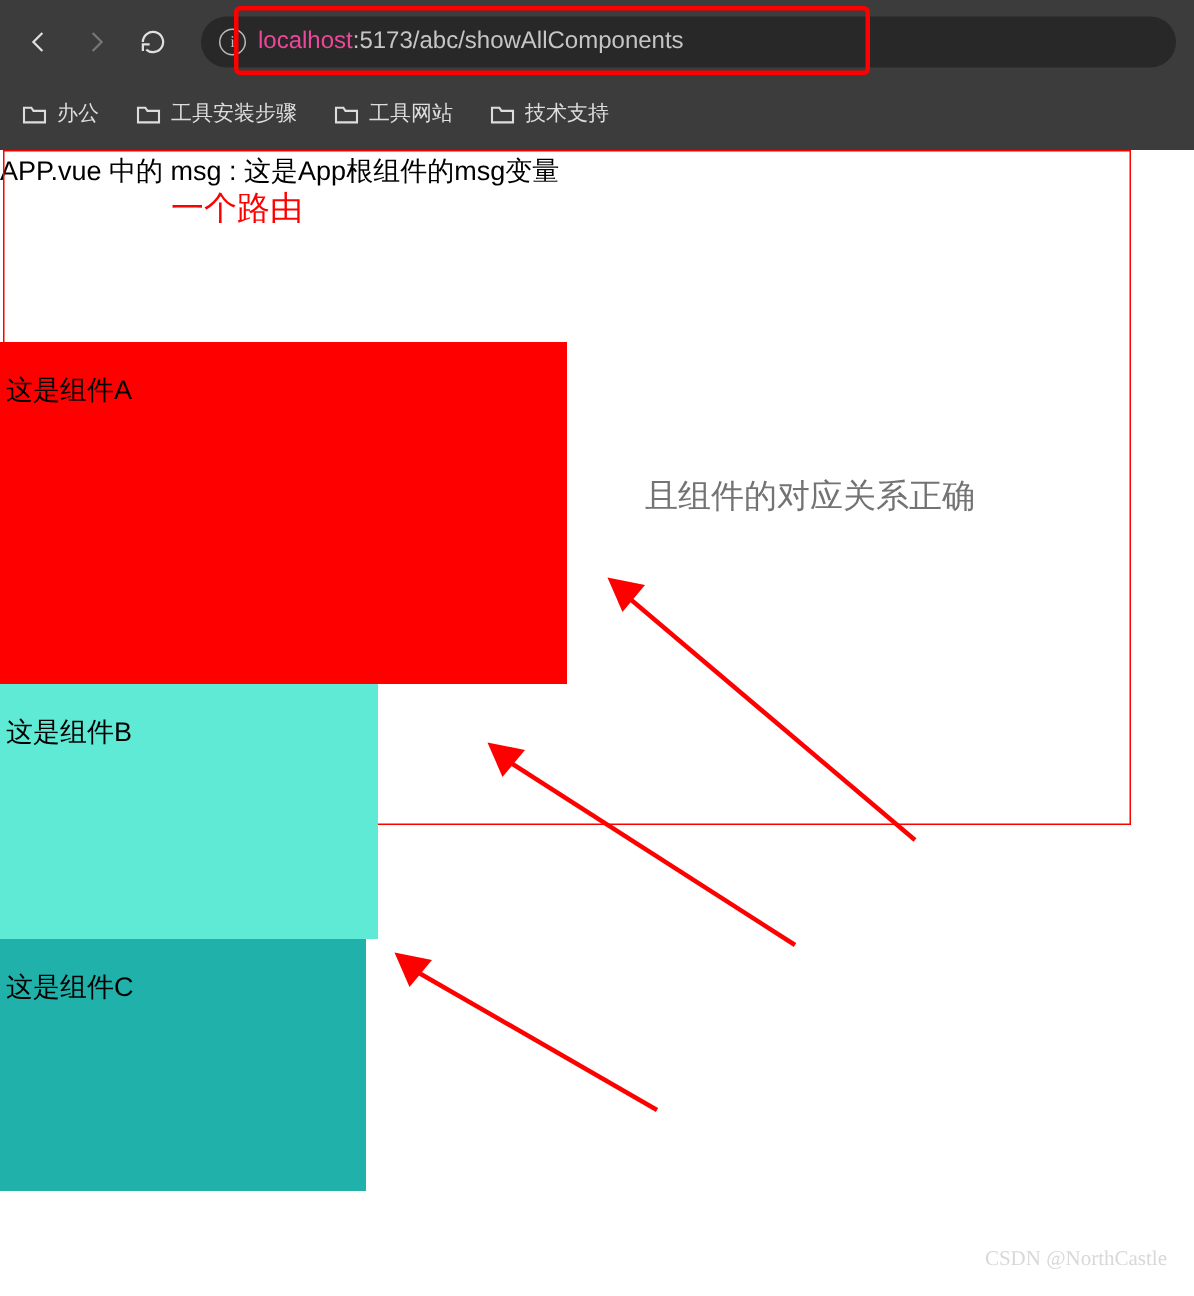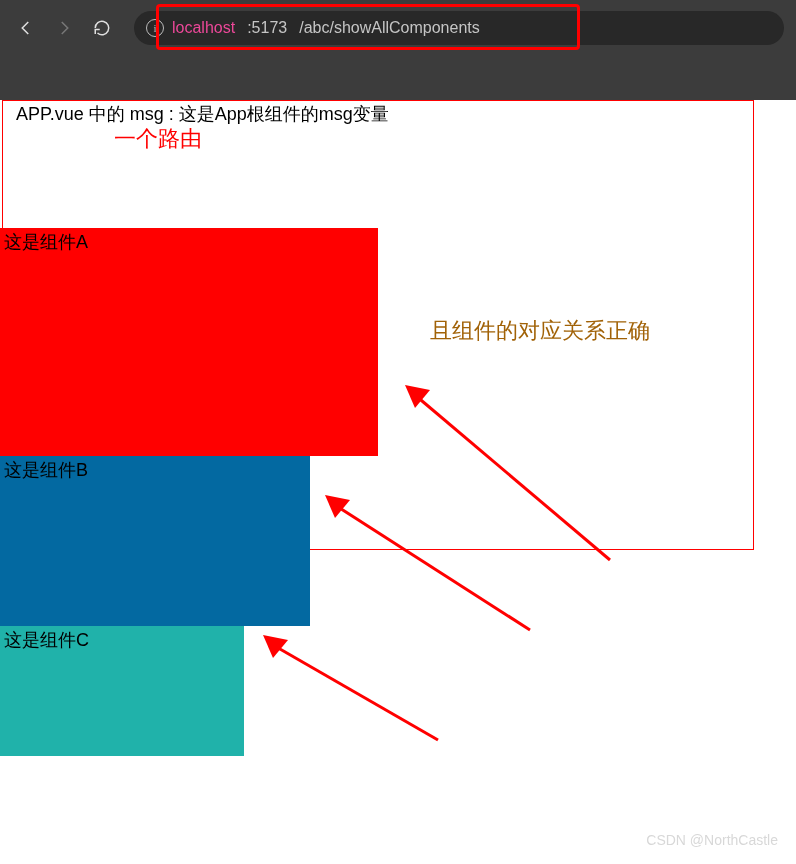--- a/index.html
+++ b/index.html
@@ -54,21 +54,21 @@
       font-size: 11px;
       color: #bbb;
       font-family: serif;
     }
     .url-text {
       color: #ddd;
       font-size: 16px;
       white-space: nowrap;
     }
     .url-host { color: #ec4899; }
-    .url-path { color: #c5c5c5; margin-left: 12px; }
+    .url-path { color: #c5c5c5; }
     .url-highlight {
       position: absolute;
       border: 3px solid #ff0000;
       border-radius: 4px;
       left: 156px;
       top: 4px;
       width: 424px;
       height: 46px;
       pointer-events: none;
     }
@@ -98,57 +98,58 @@
       left: 2px;
       top: 0;
       width: 752px;
       height: 450px;
       border: 1.5px solid #ff0000;
       pointer-events: none;
     }
     .msg-line {
       font-size: 18px;
       color: #000;
-      padding: 2px 16px;
+      padding: 2px 0;
     }
     .anno-block {
       color: #ff0000;
       font-size: 22px;
       line-height: 1.4;
       position: absolute;
       left: 114px;
       top: 24px;
     }
     .anno-right {
-      color: #a16207;
+      color: #737373;
       font-size: 22px;
       position: absolute;
       left: 430px;
       top: 216px;
     }
     .comp {
       position: relative;
       font-size: 18px;
       color: #000;
-      padding: 2px 4px;
+      padding: 20px 4px;
     }
     .comp-a { background: #ff0000; width: 378px; height: 228px; margin-top: 100px; }
-    .comp-b { background: #0369a1; width: 310px; height: 170px; }
-    .comp-c { background: #20b2aa; width: 244px; height: 130px; }
+    .comp-b { background: #5eead4; width: 252px; height: 170px; }
+    .comp-c { background: #20b2aa; width: 244px; height: 168px; }
 
     .arrow-svg {
       position: absolute;
       pointer-events: none;
     }
     .watermark {
       position: absolute;
       right: 18px;
       bottom: 16px;
       color: #d8d8d8;
       font-size: 14px;
+      font-family: Liberation Serif, serif;
     }
   </style>
 </head>
 <body>
 
 <div class="browser-chrome">
   <div class="nav-row">
     <div class="nav-btn">
       <svg width="18" height="18" viewBox="0 0 24 24" fill="none" stroke="#e0e0e0" stroke-width="2">
           <path d="M15 4l-8 8 8 8"></path>
@@ -163,20 +164,46 @@
       <svg width="18" height="18" viewBox="0 0 24 24" fill="none" stroke="#e0e0e0" stroke-width="2">
           <path d="M3 12a9 9 0 1 1 3 6.7"></path>
           <path d="M3 20v-6h6"></path>
         </svg>
     </div>
     <div class="addr-bar">
       <div class="info-icon">i</div>
       <div class="url-text">
         <span class="url-host">localhost</span><span class="url-path">:5173</span><span class="url-path">/abc/showAllComponents</span>
       </div>
+    </div>
+  </div>
+  <div class="bookmarks-row">
+    <div class="bookmark">
+      <svg class="folder-svg" viewBox="0 0 24 20" fill="none" stroke="#ddd" stroke-width="2">
+          <path d="M2 4h7l2 3h11v11H2z"></path>
+        </svg>
+      <span>办公</span>
+    </div>
+    <div class="bookmark">
+      <svg class="folder-svg" viewBox="0 0 24 20" fill="none" stroke="#ddd" stroke-width="2">
+          <path d="M2 4h7l2 3h11v11H2z"></path>
+        </svg>
+      <span>工具安装步骤</span>
+    </div>
+    <div class="bookmark">
+      <svg class="folder-svg" viewBox="0 0 24 20" fill="none" stroke="#ddd" stroke-width="2">
+          <path d="M2 4h7l2 3h11v11H2z"></path>
+        </svg>
+      <span>工具网站</span>
+    </div>
+    <div class="bookmark">
+      <svg class="folder-svg" viewBox="0 0 24 20" fill="none" stroke="#ddd" stroke-width="2">
+          <path d="M2 4h7l2 3h11v11H2z"></path>
+        </svg>
+      <span>技术支持</span>
     </div>
   </div>
   <div class="url-highlight"></div>
 </div>
 
 <div class="viewport">
   <div class="app-border"></div>
   <div class="msg-line">APP.vue 中的 msg : 这是App根组件的msg变量</div>
 
   <div class="anno-block">

